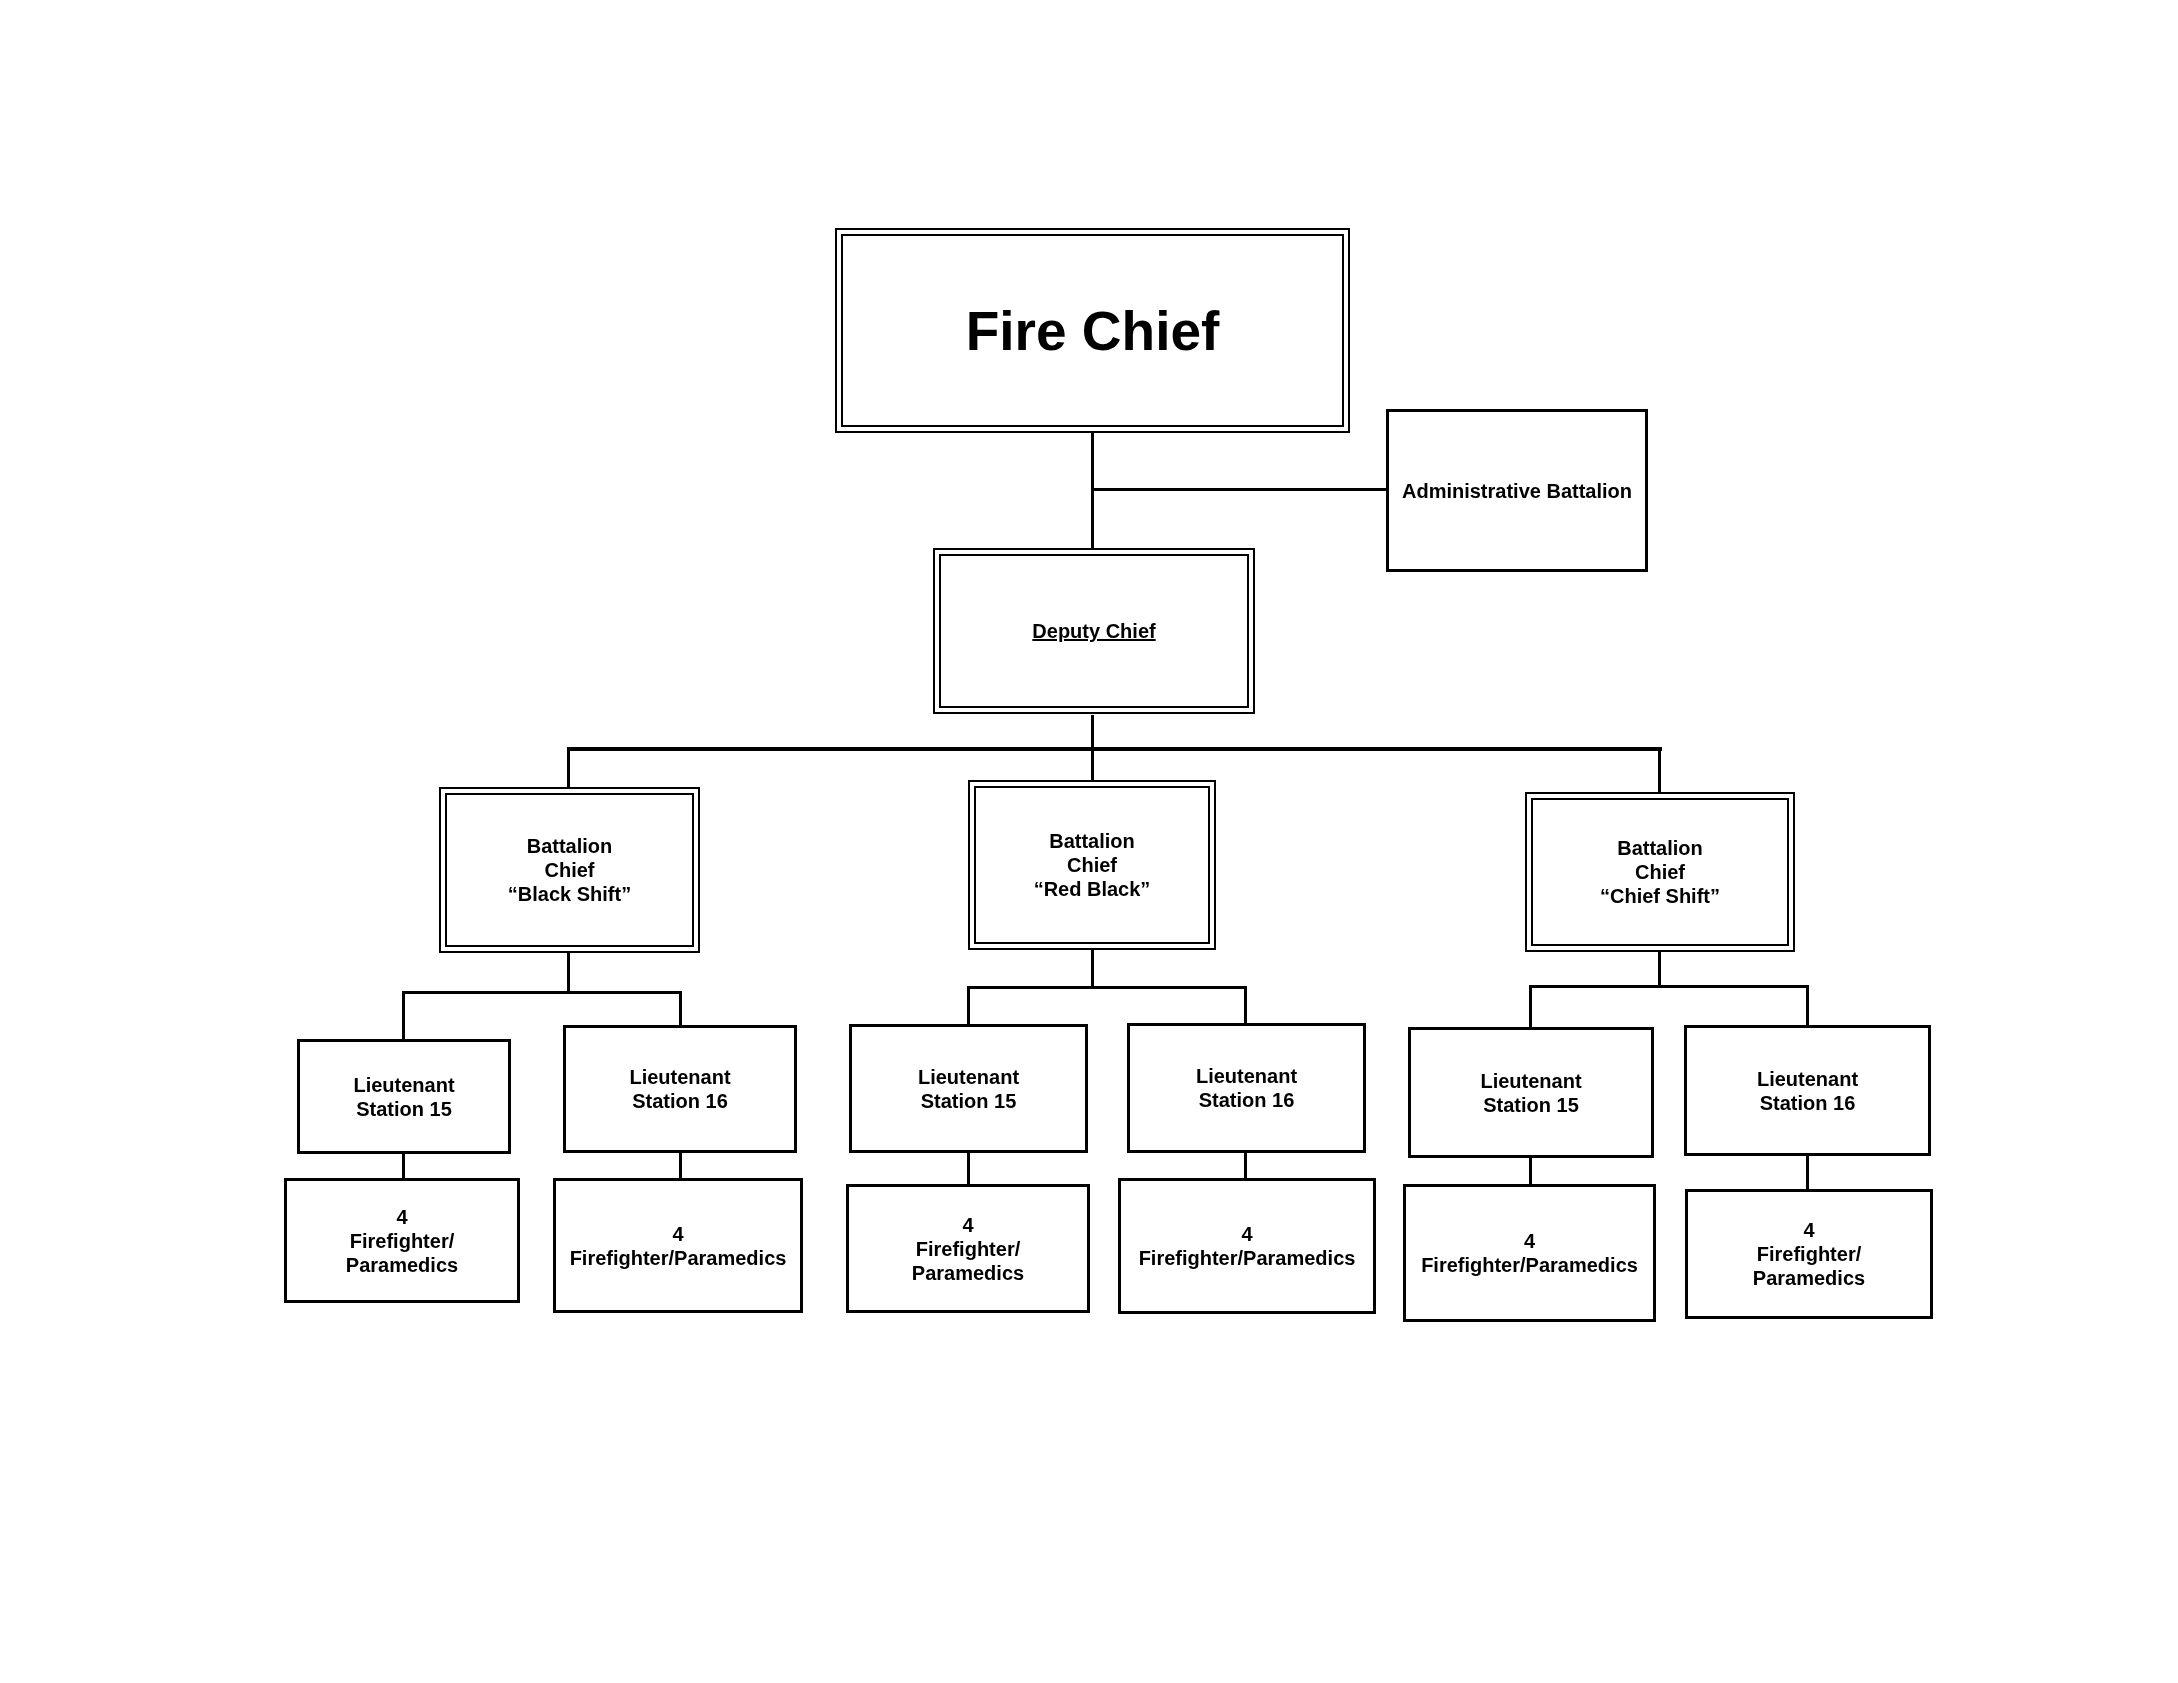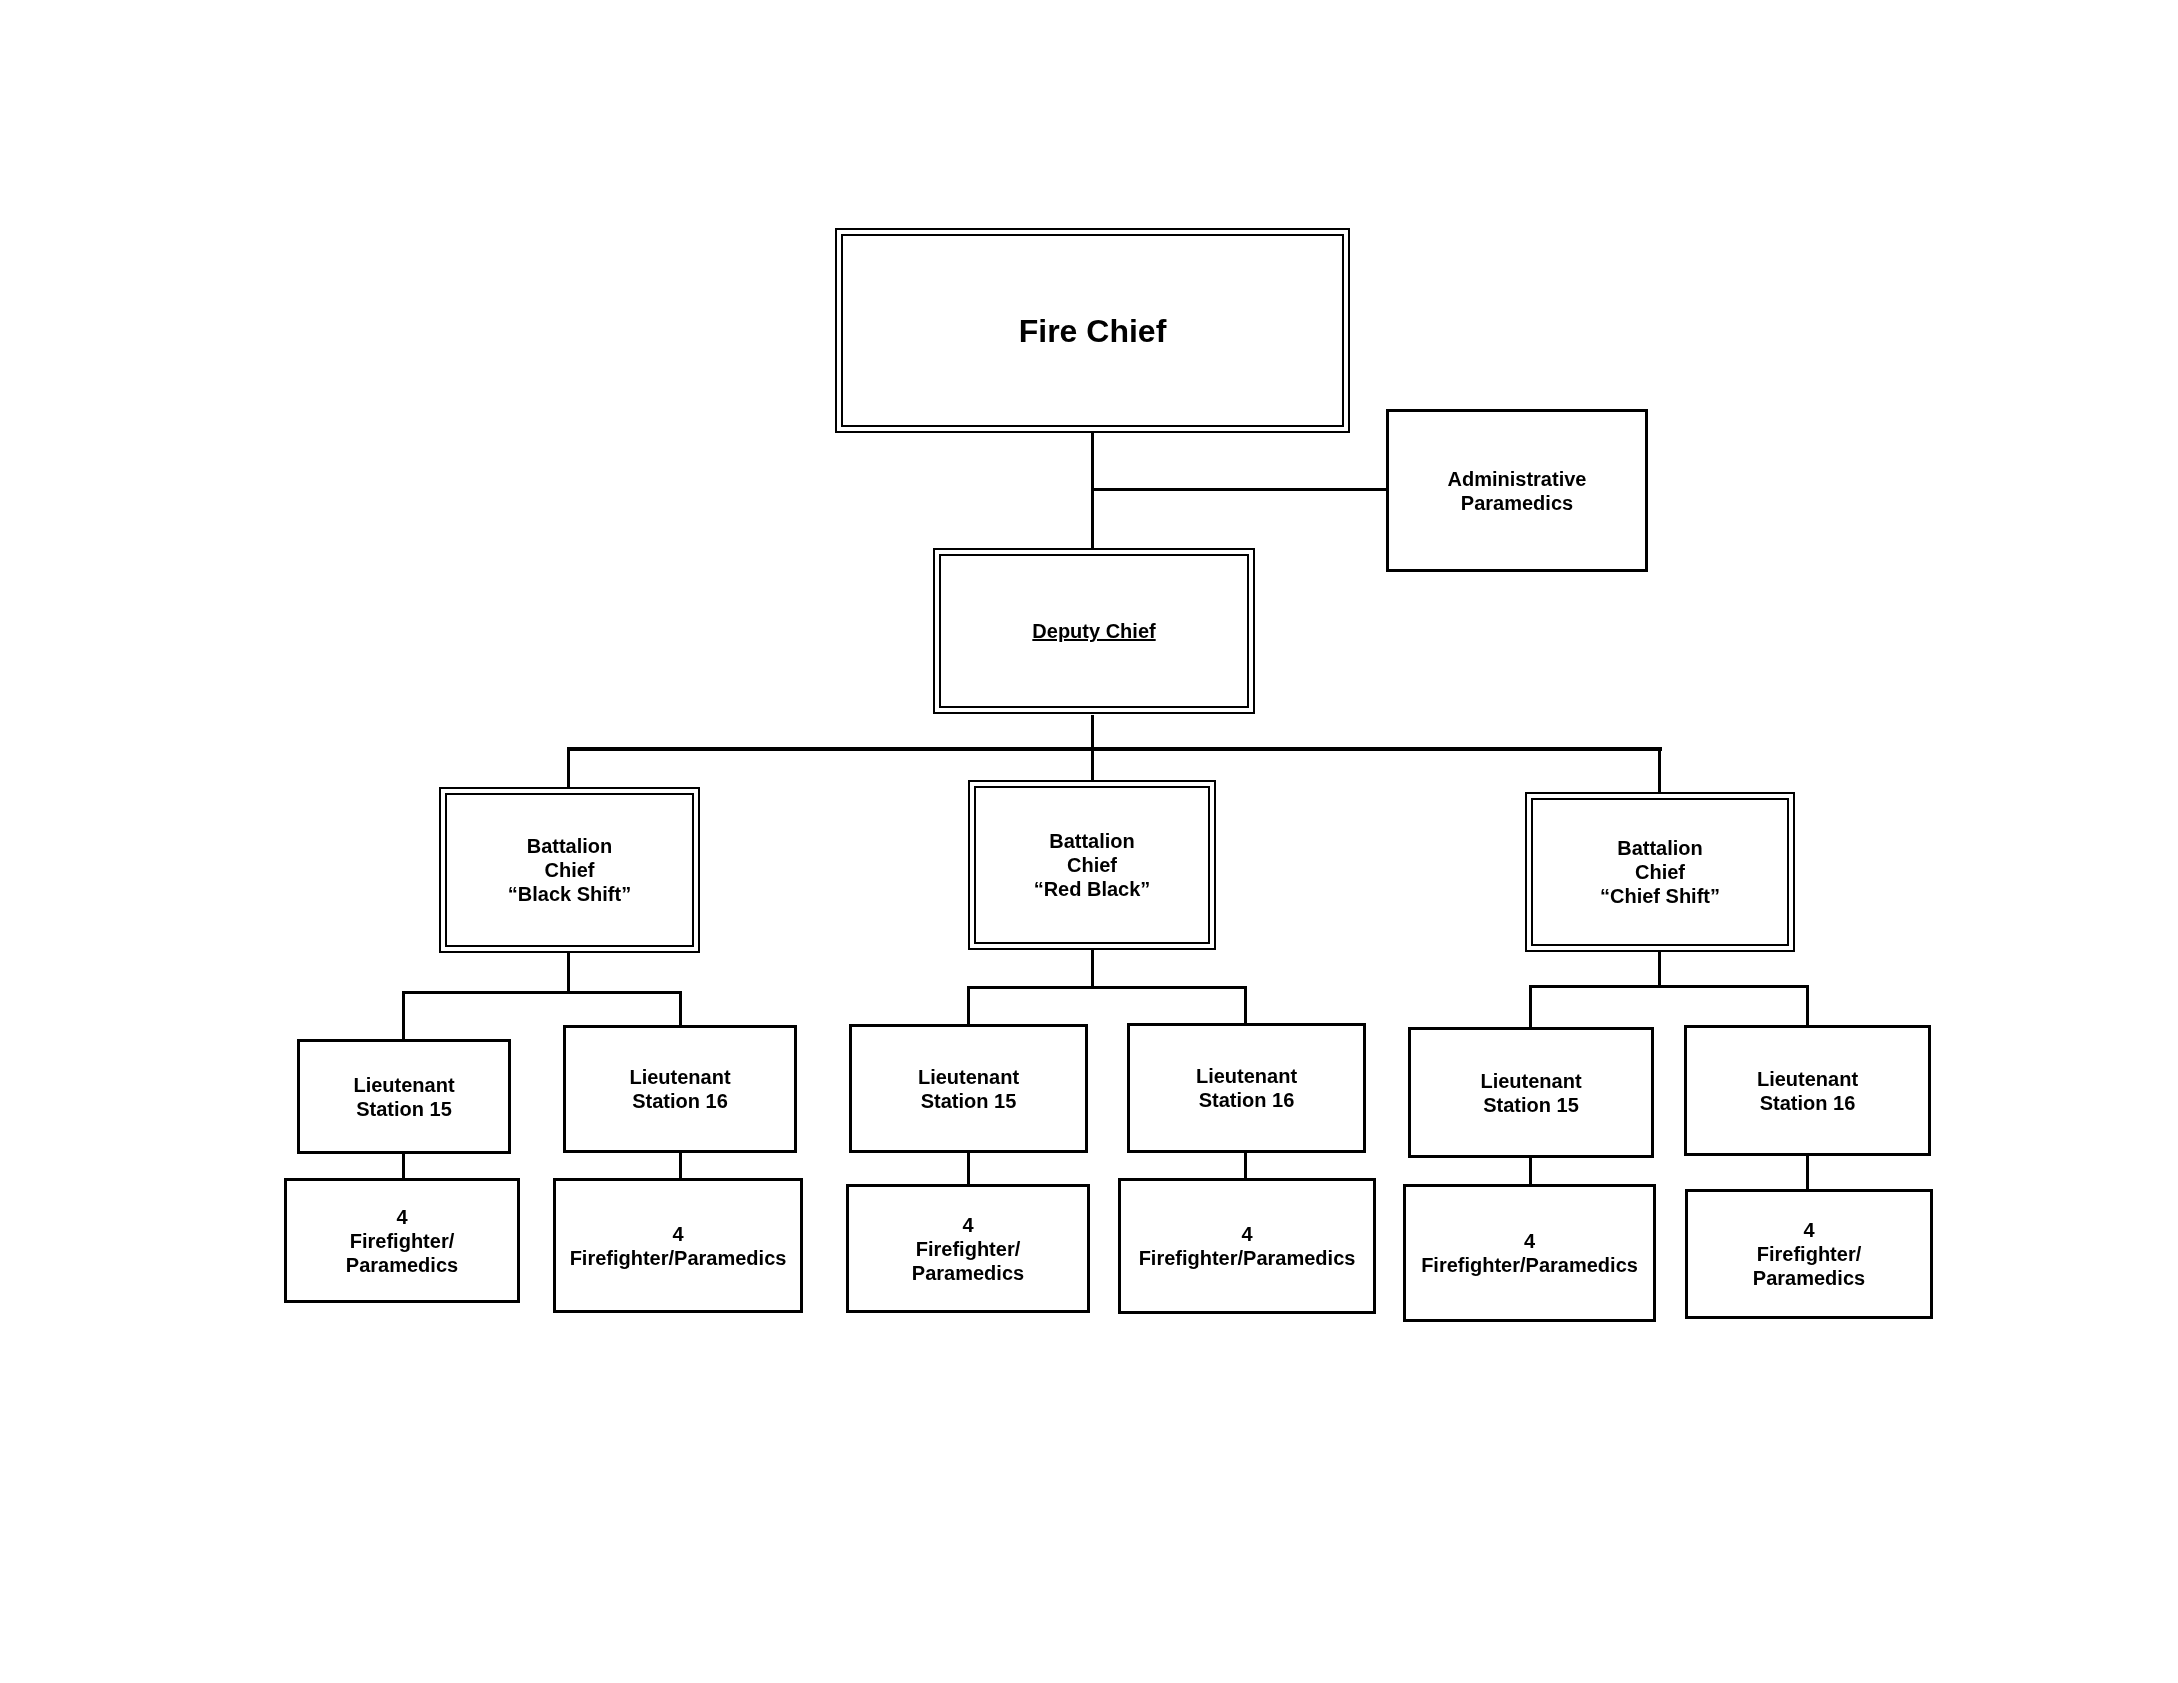--- a/index.html
+++ b/index.html
@@ -36,21 +36,21 @@
     box-sizing: border-box;
     border: 2px solid #000000;
     width: 100%;
     height: 100%;
     display: flex;
     align-items: center;
     justify-content: center;
   }
   .label { width: 100%; }
   .label.big {
-    font-size: 32px;
+    font-size: 55px;
     line-height: 46px;
   }
   .line-seg {
     position: absolute;
     background: #000000;
   }
 </style>
 </head>
 <body>
 
@@ -85,21 +85,21 @@
   <div class="line-seg" style="left:1529px; top:1157px; width:3px; height:27px;"></div>
   <div class="line-seg" style="left:1806px; top:1155px; width:3px; height:34px;"></div>
 
   <div class="node double" style="left:835px; top:228px; width:515px; height:205px;">
     <div class="inner">
       <div class="label big">Fire Chief</div>
     </div>
   </div>
 
   <div class="node" style="left:1386px; top:409px; width:262px; height:163px;">
-    <div class="label">Administrative Paramedics</div>
+    <div class="label">Administrative Battalion</div>
   </div>
 
   <div class="node double" style="left:933px; top:548px; width:322px; height:166px;text-decoration:underline;">
     <div class="inner">
       <div class="label">Deputy Chief</div>
     </div>
   </div>
 
   <div class="node double" style="left:439px; top:787px; width:261px; height:166px;">
     <div class="inner">

